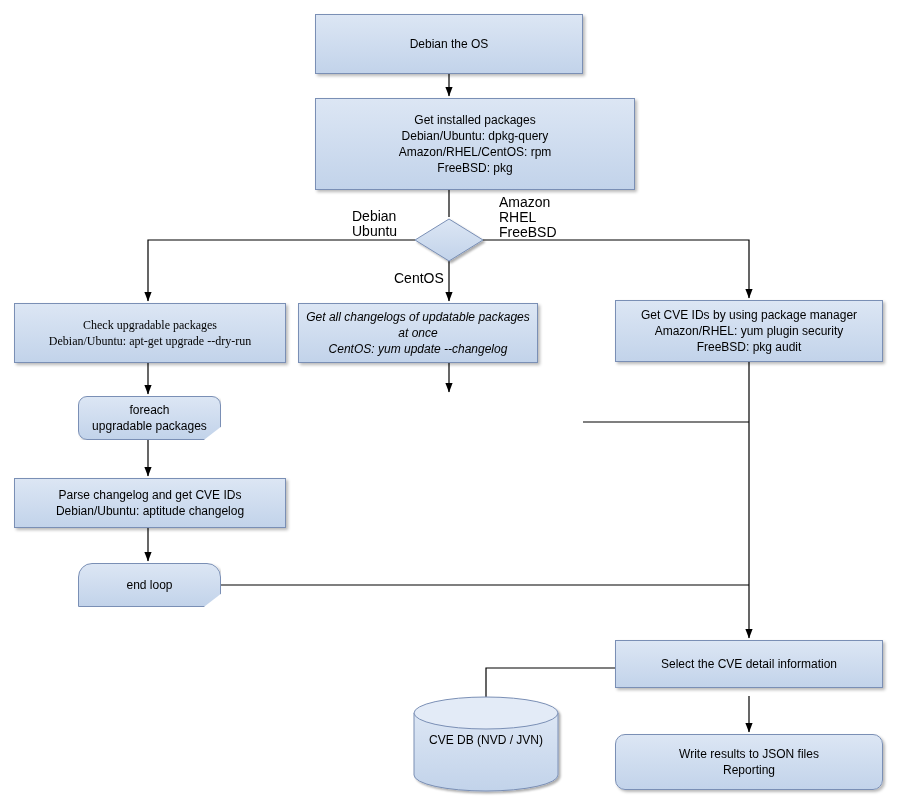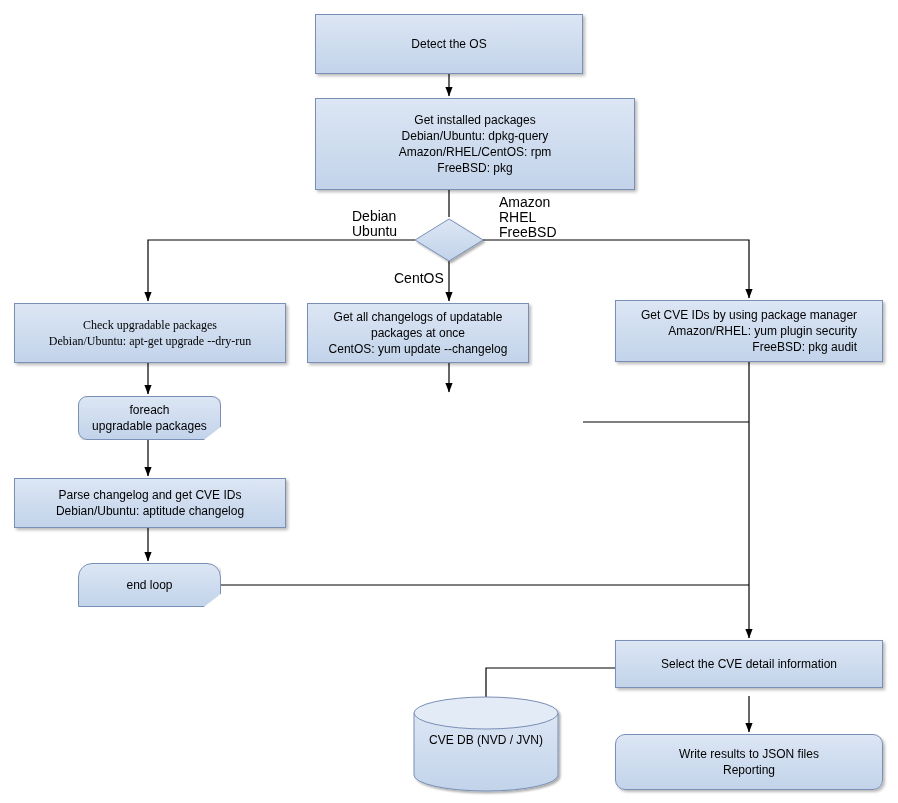--- a/index.html
+++ b/index.html
@@ -126,36 +126,36 @@
     <g filter="url(#shadow)">
       <polygon points="449,219 483,240 449,261 415,240" fill="url(#nodegrad)" stroke="#7a8fb5" stroke-width="1"></polygon>
     </g>
 
     <g filter="url(#shadow)">
       <path d="M414,713 L414,775 A72,16 0 0 0 558,775 L558,713 Z" fill="url(#nodegrad)" stroke="#7a8fb5" stroke-width="1"></path>
       <ellipse cx="486" cy="713" rx="72" ry="16" fill="#e3ebf7" stroke="#7a8fb5" stroke-width="1"></ellipse>
     </g>
   </svg>
 
-  <div class="node" style="left:315px; top:14px; width:268px; height:60px;">Detect the OS</div>
+  <div class="node" style="left:315px; top:14px; width:268px; height:60px;">Debian the OS</div>
 
   <div class="node" style="left:315px; top:98px; width:320px; height:92px;">Get installed packages
 Debian/Ubuntu: dpkg-query
 Amazon/RHEL/CentOS: rpm
 FreeBSD: pkg</div>
 
   <div class="node diamond" style="left:415px; top:219px; width:68px; height:42px;"></div>
 
   <div class="node" style="left:14px; top:303px; width:272px; height:60px;font-family:Liberation Serif, serif;">Check upgradable packages
 Debian/Ubuntu: apt-get upgrade --dry-run</div>
 
-  <div class="node" style="left:307px; top:303px; width:222px; height:60px;">Get all changelogs of updatable packages at once
+  <div class="node" style="left:298px; top:303px; width:240px; height:60px;font-style:italic;">Get all changelogs of updatable packages at once
 CentOS: yum update --changelog</div>
 
-  <div class="node" style="left:615px; top:300px; width:268px; height:62px;text-align:right;">Get CVE IDs by using package manager
+  <div class="node" style="left:615px; top:300px; width:268px; height:62px;">Get CVE IDs by using package manager
 Amazon/RHEL: yum plugin security
 FreeBSD: pkg audit</div>
 
   <div class="node loop" style="left:78px; top:396px; width:143px; height:44px;border-radius:9px;">foreach
 upgradable  packages</div>
 
 
   <div class="node loop" style="left:78px; top:563px; width:143px; height:44px;">end loop</div>
 
   <div class="node" style="left:14px; top:478px; width:272px; height:50px;">Parse changelog and get  CVE IDs

